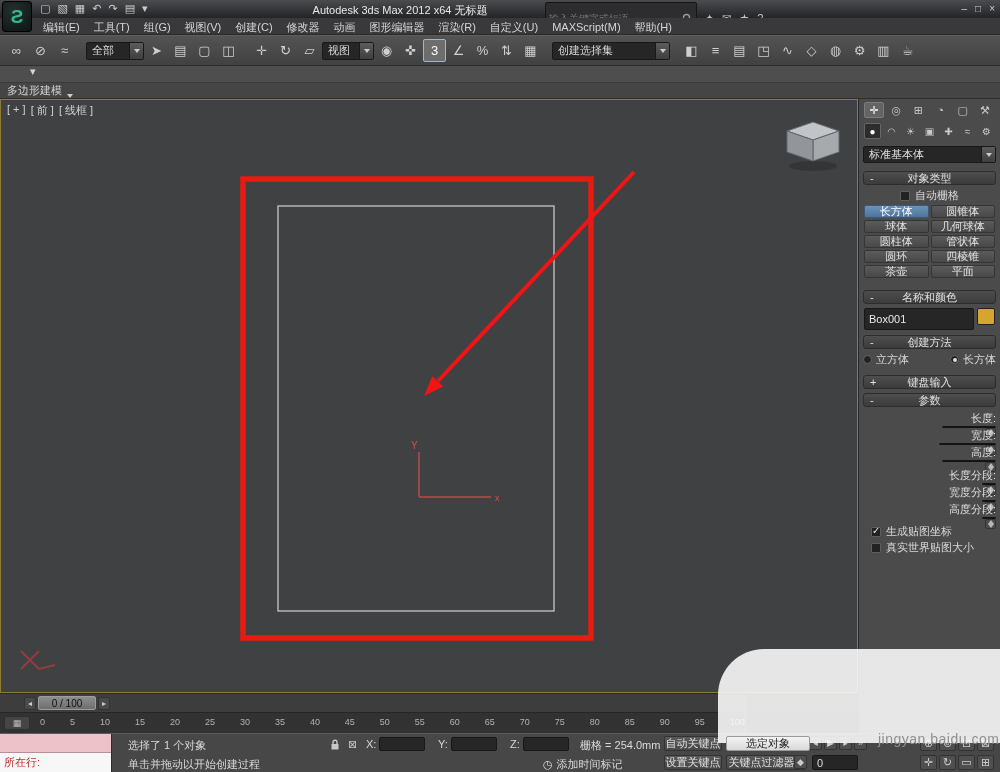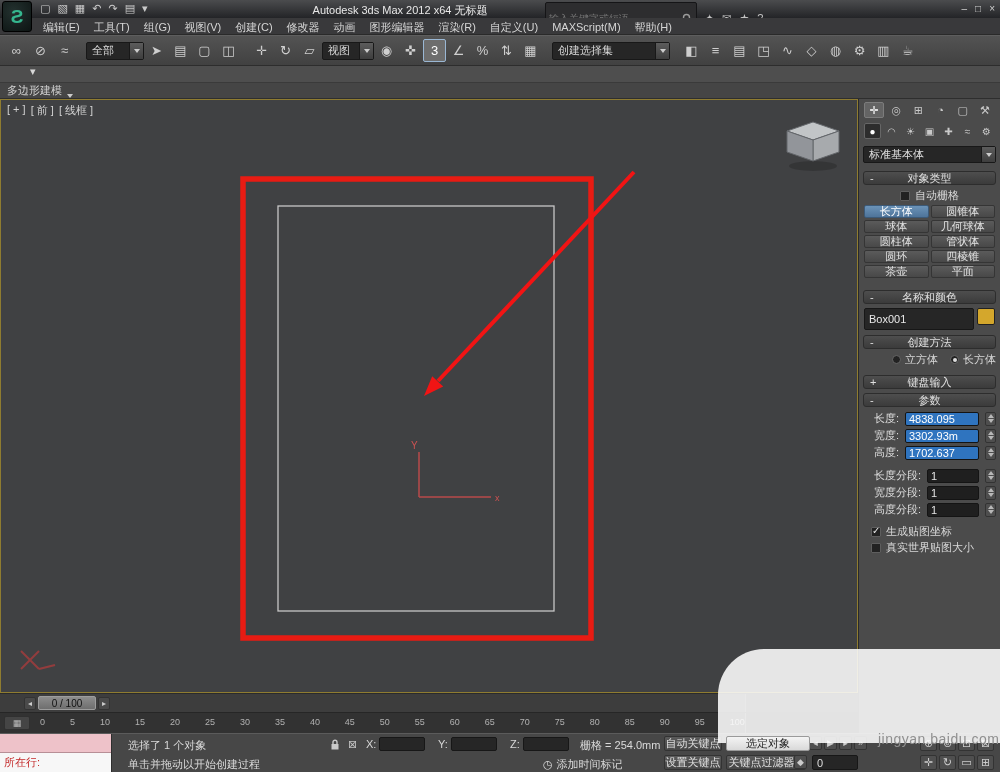--- a/index.html
+++ b/index.html
@@ -62,27 +62,27 @@
   .r-toggle { position:absolute; left:6px; top:0; }
   .autogrid-row { height:13px; display:flex; align-items:center; justify-content:center; gap:5px; margin-bottom:3px; }
   .cb { width:10px; height:10px; background:#222; border:1px solid #5e5e5e; border-radius:1px; position:relative; flex:0 0 auto; }
   .check-row.checked .cb::after, .autogrid-row.checked .cb::after { content:"✓"; position:absolute; left:0px; top:-3px; color:#e6e6e6; font-size:10px; }
   .obj-grid { display:grid; grid-template-columns:1fr 1fr; gap:2px; margin:0 1px 12px; }
   .obj-btn { height:13px; background:linear-gradient(#5b5b5b,#484848); border:1px solid #353535; border-radius:2px; color:#e2e2e2; display:flex; align-items:center; justify-content:center; font-size:11px; white-space:nowrap; }
   .obj-btn.active { background:linear-gradient(#6b93b8,#4e749a); border-color:#3c5a78; color:#fff; }
   .name-row { display:flex; gap:3px; margin:0 1px 10px; height:17px; }
   .name-input { flex:1; background:#262626; border:1px solid #171717; border-radius:2px; color:#e8e8e8; font-size:11px; font-family:inherit; padding:10px 4px; min-width:0; }
   .swatch { width:18px; height:17px; border:1px solid #222; border-radius:2px; }
-  .radio-row { height:13px; display:flex; align-items:center; justify-content:flex-end; gap:12px; margin-bottom:9px; }
+  .radio-row { height:13px; display:flex; align-items:center; justify-content:space-between; gap:12px; margin-bottom:9px; }
   .radio-opt { display:flex; align-items:center; gap:4px; }
   .dot-outer { width:9px; height:9px; border-radius:50%; background:#222; border:1px solid #666; display:flex; align-items:center; justify-content:center; }
   .dot { width:4px; height:4px; border-radius:50%; background:#ddd; display:none; }
   .radio-opt.on .dot { display:block; }
   .dims { display:flex; flex-direction:column; gap:2px; margin-bottom:8px; }
-  .prow { display:flex; align-items:center; gap:6px; height:15px; }
+  .prow { display:flex; align-items:flex-end; gap:0; height:15px;flex-direction:column; }
   .plabel { width:36px; text-align:right; color:#dcdcdc; white-space:nowrap; }
   .segs .plabel { width:58px; }
   .pfield { flex:1; height:14px; background:#1f1f1f; border:1px solid #141414; border-radius:2px; color:#e4e4e4; display:flex; align-items:center; padding:0 3px; overflow:hidden; white-space:nowrap; }
   .pfield.hl { background:#2f74bf; color:#fff; }
   .spin { width:11px; height:14px; background:#4e4e4e; border:1px solid #333; border-radius:2px; display:flex; flex-direction:column; align-items:center; justify-content:space-evenly; }
   .su { width:0; height:0; border-left:3px solid transparent; border-right:3px solid transparent; border-bottom:4px solid #b8b8b8; }
   .sd { width:0; height:0; border-left:3px solid transparent; border-right:3px solid transparent; border-top:4px solid #b8b8b8; }
   .checks { display:flex; flex-direction:column; gap:3px; padding-left:8px; }
   .check-row { display:flex; align-items:center; gap:5px; height:13px; }
 

